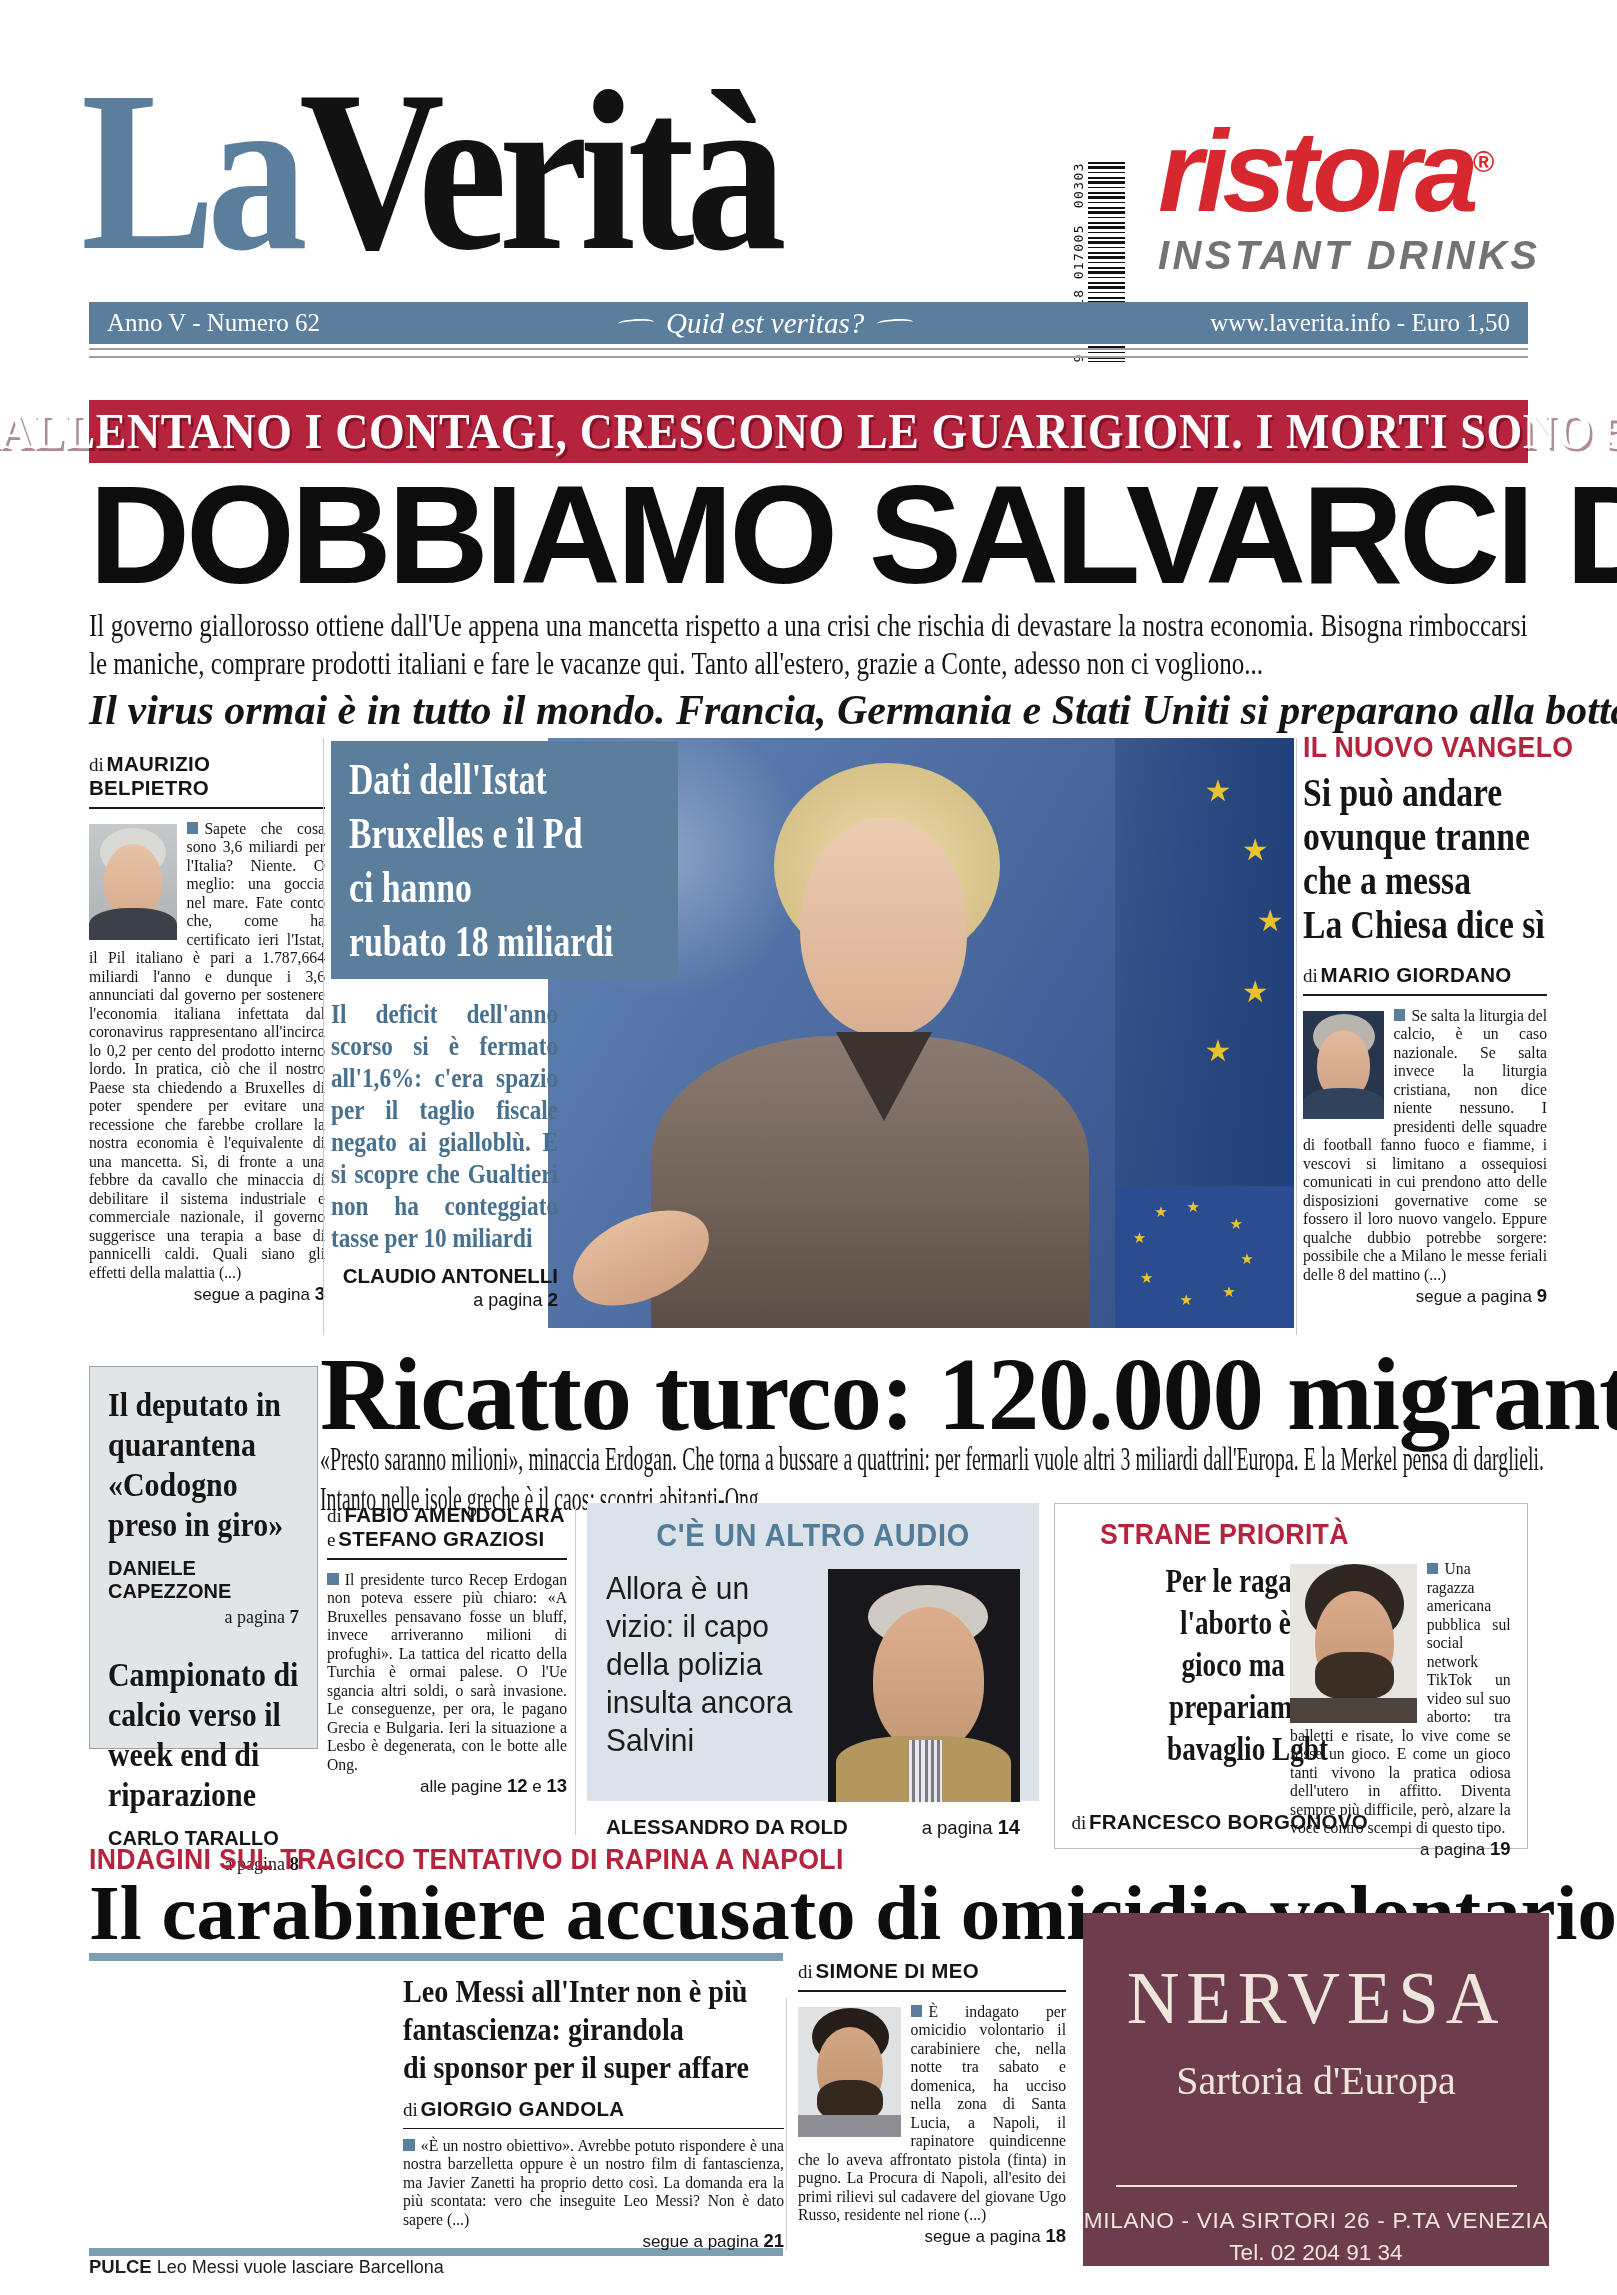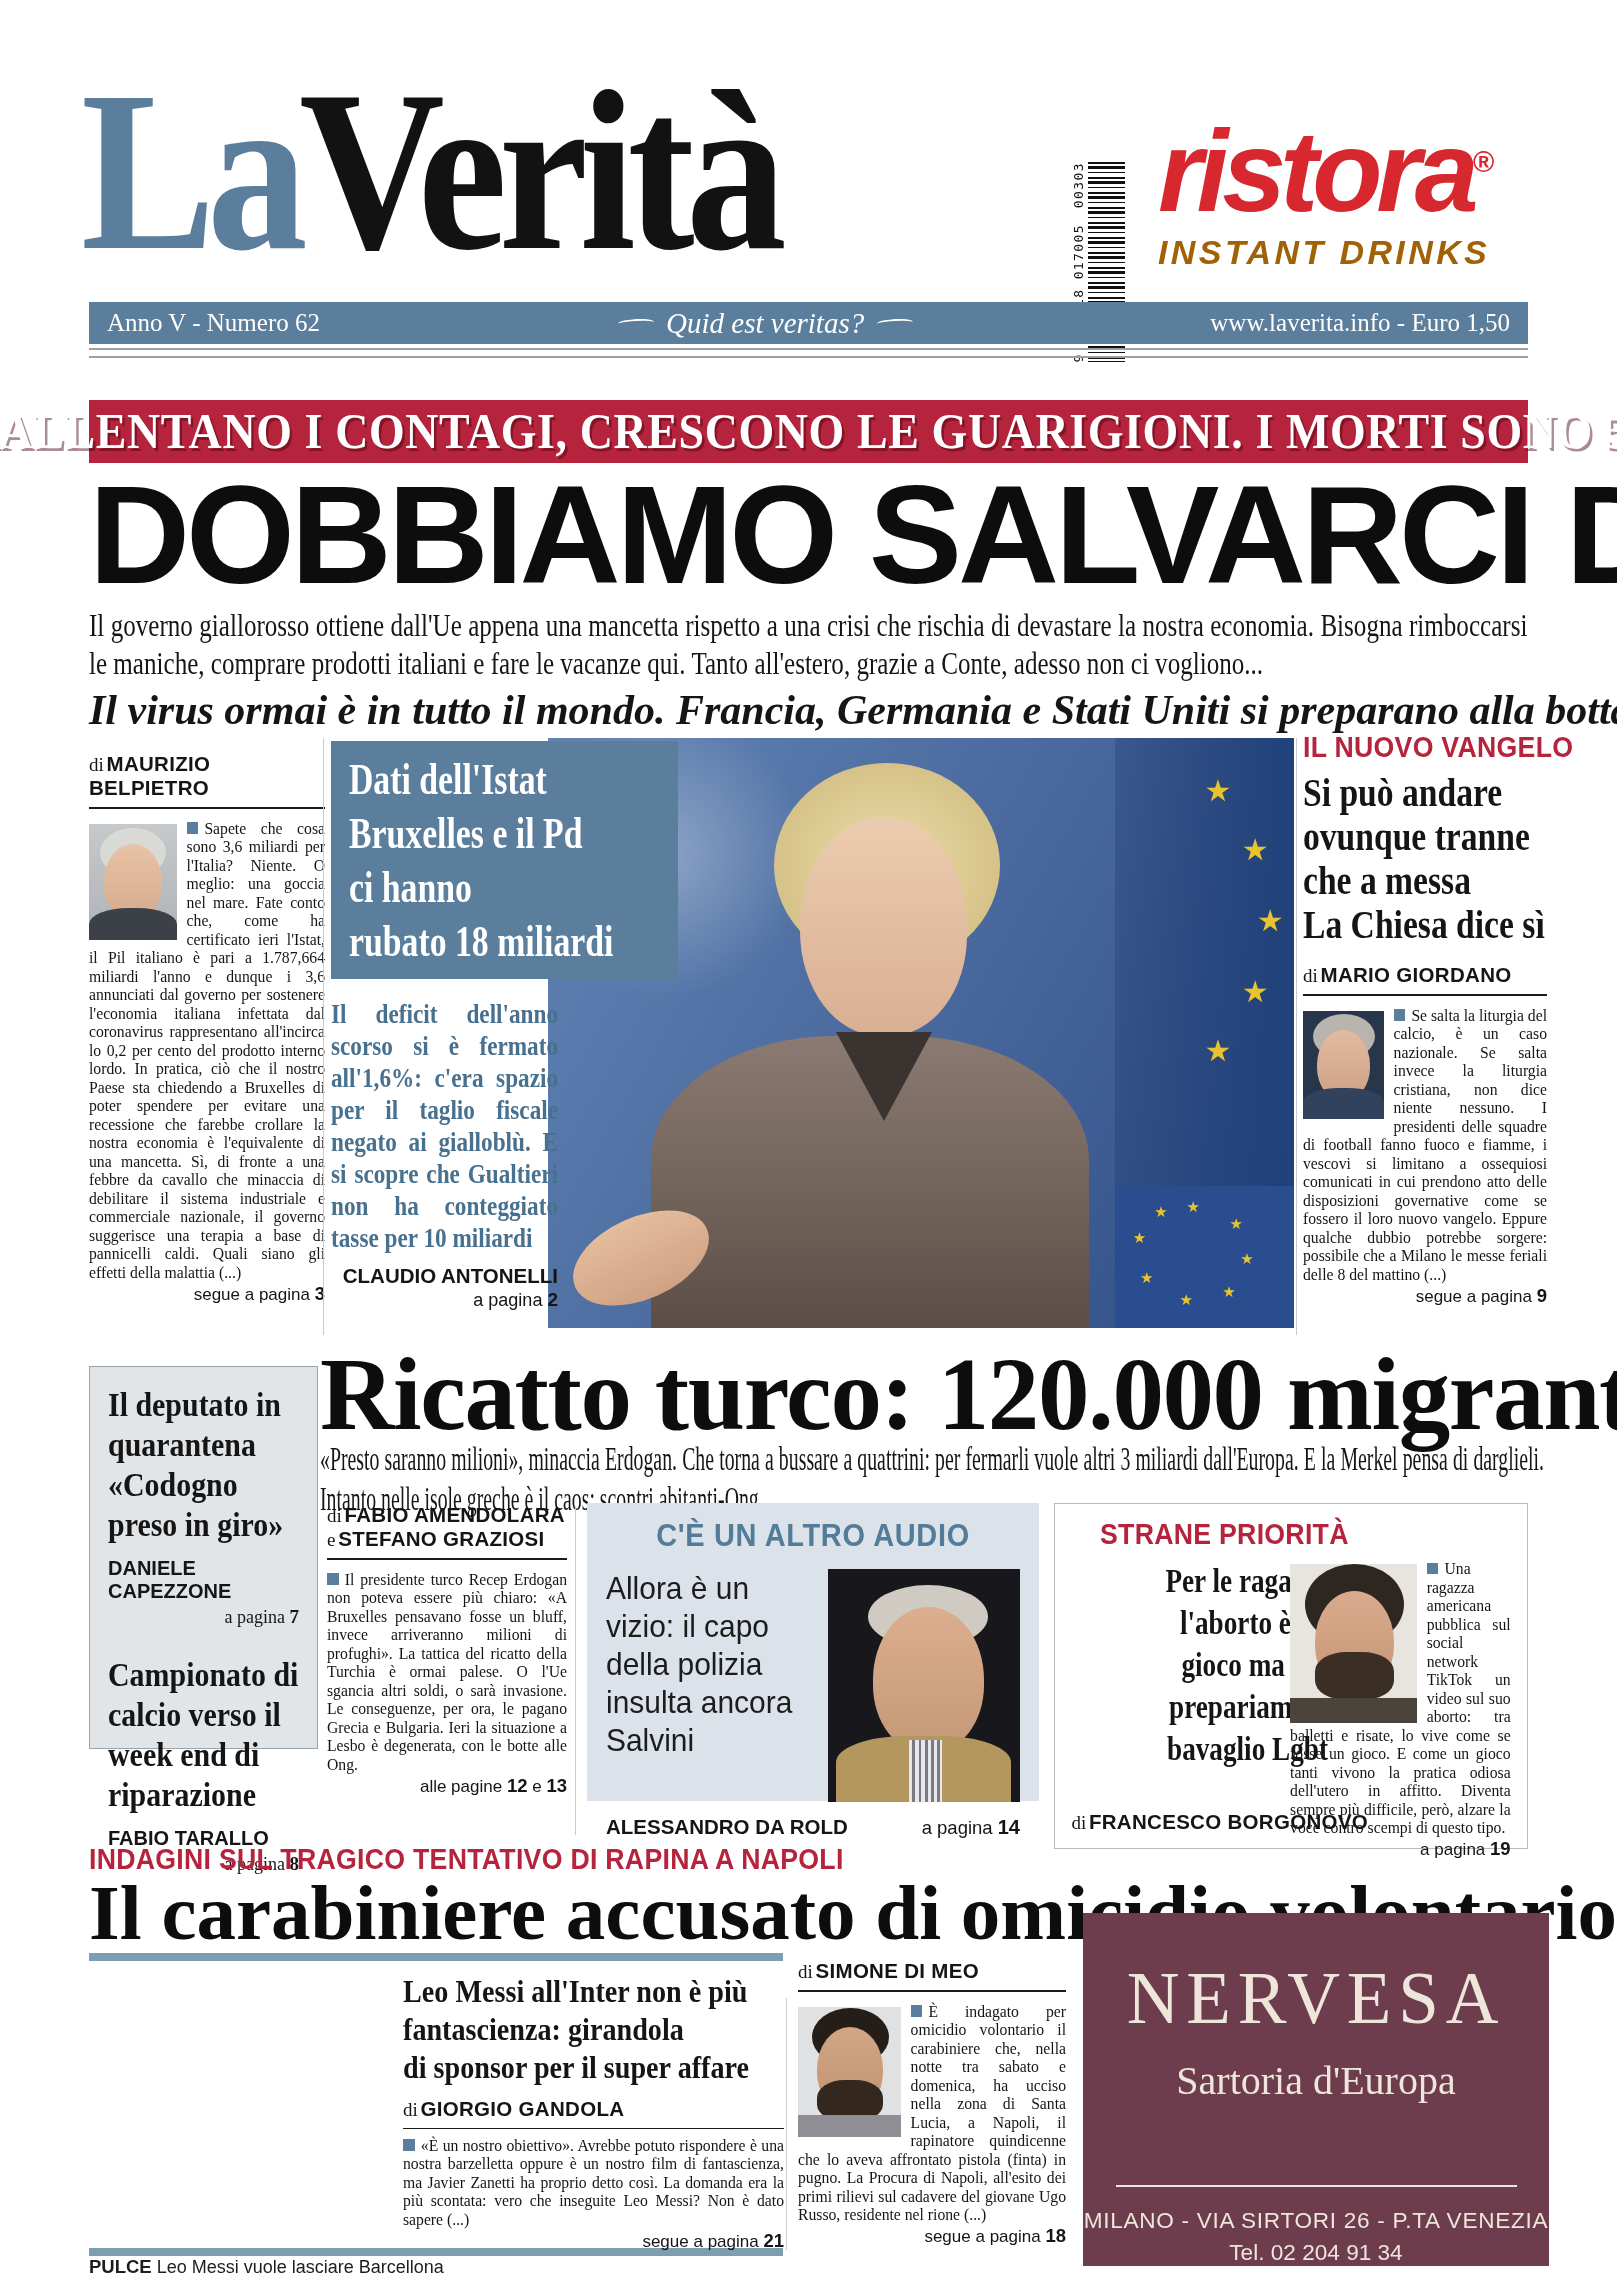--- a/index.html
+++ b/index.html
@@ -15,21 +15,21 @@
   .bc{display:flex;}
   .bc-nums{width:19px;display:flex;flex-direction:column;justify-content:space-between;align-items:center;}
   .bc-v{writing-mode:vertical-rl;transform:rotate(180deg);font-family:"DejaVu Sans Mono",monospace;
         font-size:13px;color:#111;letter-spacing:1.4px;}
   .bc-stripes{width:37px;height:200px;background:repeating-linear-gradient(to bottom,
       #101010 0 2.1px,#fff 2.1px 4.1px,#101010 4.1px 7.5px,#fff 7.5px 9.6px,#101010 9.6px 11px,#fff 11px 15px);}
   .ristora-brand{font-family:"Liberation Sans",sans-serif;font-style:italic;font-weight:bold;
         font-size:115px;line-height:1;color:#d7282f;letter-spacing:-6.2px;}
   .ristora-reg{font-size:29px;vertical-align:super;letter-spacing:0;}
   .ristora-sub{font-family:"Liberation Sans",sans-serif;font-style:italic;font-weight:bold;
-        font-size:34px;color:#a16207;letter-spacing:3.4px;margin-top:4.1px;}
+        font-size:40px;color:#737373;letter-spacing:3.4px;margin-top:4.1px;}
   .band{background:#5b7e9c;color:#fff;display:flex;align-items:center;justify-content:space-between;
         padding:0 18px;box-sizing:border-box;}
   .band-issue,.band-price{font-weight:normal;font-size:25px;}
   .band-motto{font-style:italic;font-size:29px;display:flex;align-items:center;gap:12.3px;}
   .flourish{width:36px;height:6.2px;border-top:2.1px solid #fff;border-radius:50%;transform:rotate(-3deg);}
   .dbl-rule{border-top:2.1px solid #9aa0a6;border-bottom:2.1px solid #9aa0a6;height:5.5px;}
   .info-row{display:flex;justify-content:space-between;align-items:center;}
   .info-left{font-family:"Liberation Sans",sans-serif;font-size:22.6px;letter-spacing:0.3px;display:flex;align-items:center;}
   .red-sq{display:inline-block;width:10.3px;height:20.5px;background:#b5243c;margin:0 11px;}
   .info-date{font-weight:bold;font-size:30px;}
@@ -238,21 +238,21 @@
   <div class="abs turco-deck" style="left:320px;top:1439px;">«Presto saranno milioni», minaccia Erdogan. Che torna a bussare a quattrini: per fermarli vuole altri 3 miliardi dall'Europa. E la Merkel pensa di darglieli. Intanto nelle isole greche è il caos: scontri abitanti-Ong</div>
 
   <div class="abs gray-box" style="left:89px;top:1366px;width:229px;height:383px;">
     <div>
       <div class="teaser-title">Il deputato in quarantena «Codogno preso in giro»</div>
       <div class="teaser-author">DANIELE CAPEZZONE</div>
       <div class="teaser-page"><span>a pagina</span> <b>7</b></div>
     </div>
     <div style="margin-top:27px;">
       <div class="teaser-title">Campionato di calcio verso il week end di riparazione</div>
-      <div class="teaser-author">FABIO TARALLO</div>
+      <div class="teaser-author">CARLO TARALLO</div>
       <div class="teaser-page"><span>a pagina</span> <b>8</b></div>
     </div>
   </div>
 
   <div class="abs" style="left:327px;top:1503px;width:240px;">
     <div class="byline">
       <span class="by-prefix">di</span>
       <span class="by-name">FABIO AMENDOLARA</span><br>
       <span class="by-prefix">e</span>
       <span class="by-name">STEFANO GRAZIOSI</span>

